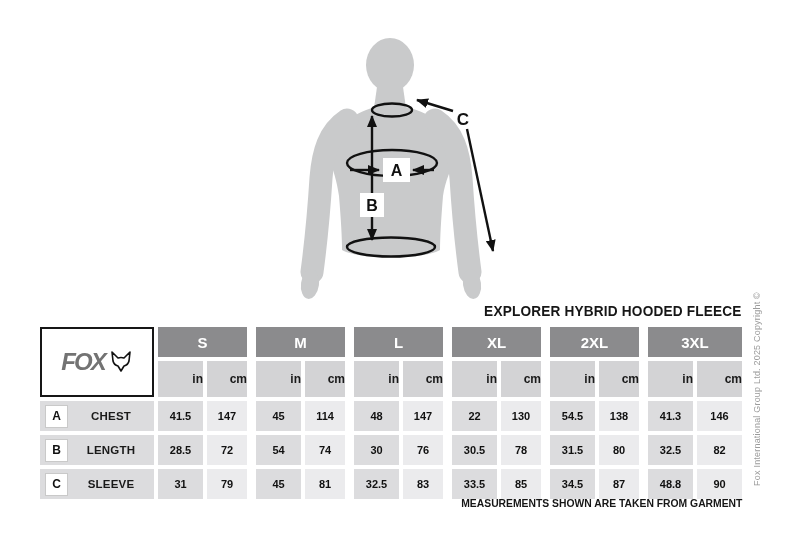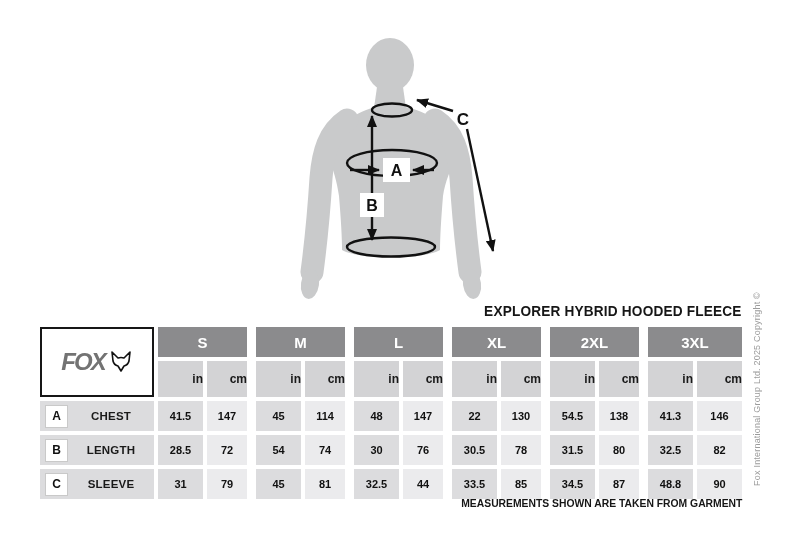--- a/index.html
+++ b/index.html
@@ -196,21 +196,21 @@
           <div class="label-inner">
             <span class="letter-badge">C</span>
             <span class="row-label">SLEEVE</span>
           </div>
         </td>
         <td class="val in-col">31</td>
         <td class="val cm-col grp-end">79</td>
         <td class="val in-col">45</td>
         <td class="val cm-col grp-end">81</td>
         <td class="val in-col">32.5</td>
-        <td class="val cm-col grp-end">44</td>
+        <td class="val cm-col grp-end">83</td>
         <td class="val in-col">33.5</td>
         <td class="val cm-col grp-end">85</td>
         <td class="val in-col">34.5</td>
         <td class="val cm-col grp-end">87</td>
         <td class="val in-col">48.8</td>
         <td class="val cm-col">90</td>
       </tr>
     </tbody>
   </table>
 

